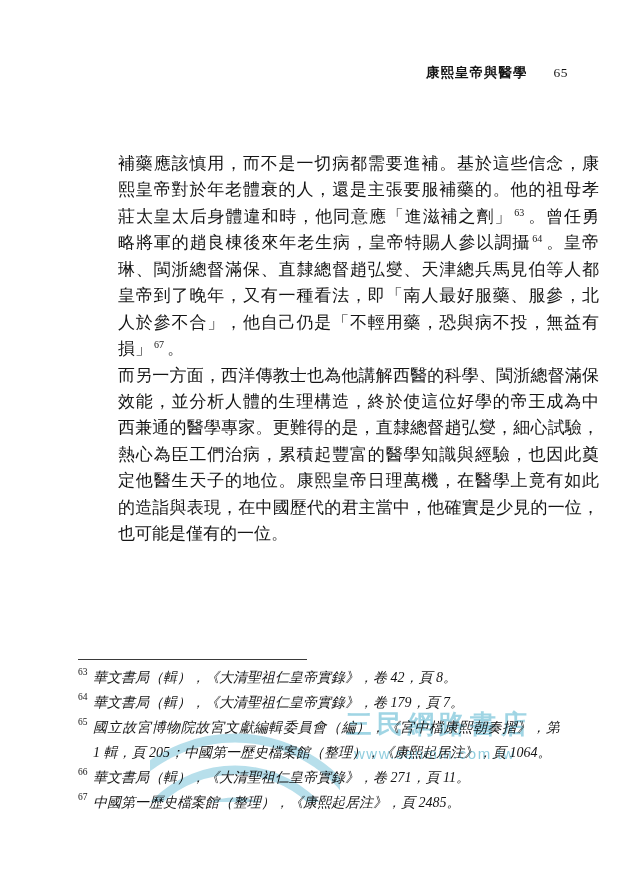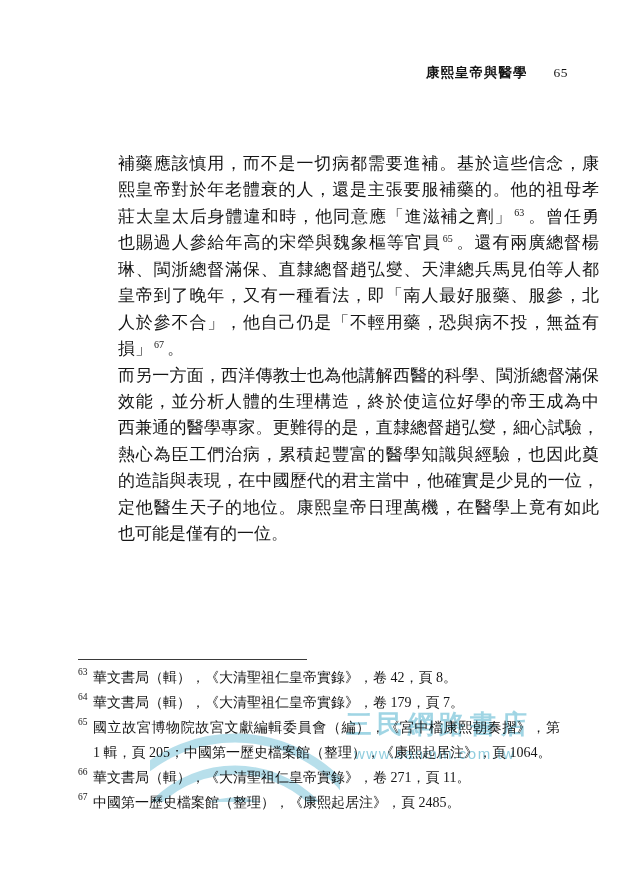--- a/index.html
+++ b/index.html
@@ -76,21 +76,21 @@
     display: flex;
     align-items: flex-start;
   }
   .fnum {
     flex: 0 0 15px;
     font-size: 9.5px;
     line-height: 1;
     padding-top: 3px;
     letter-spacing: 0;
   }
-  .ftext { flex: 1; min-width: 0; }
+  .ftext { flex: 1; min-width: 0; font-style: italic; }
   .fline {
     height: 25px;
     line-height: 25px;
     text-align: left;
     overflow: hidden;
   }
   .ftext .fline:not(:last-child) {
     text-align: justify;
     text-align-last: justify;
     text-justify: inter-character;
@@ -133,33 +133,33 @@
   <div class="running-header">
     <span class="running-title">康熙皇帝與醫學</span>
     <span class="running-page">65</span>
   </div>
 
   <div class="body-text">
       <div class="para">
         <div class="bline">補藥應該慎用，而不是一切病都需要進補。基於這些信念，康</div>
         <div class="bline">熙皇帝對於年老體衰的人，還是主張要服補藥的。他的祖母孝</div>
         <div class="bline">莊太皇太后身體違和時，他同意應「進滋補之劑」<span class="sup-ref">63</span>。曾任勇</div>
-        <div class="bline">也賜過人參給年高的宋犖與魏象樞等官員<span class="sup-ref">65</span>。還有兩廣總督楊</div>
+        <div class="bline">略將軍的趙良棟後來年老生病，皇帝特賜人參以調攝<span class="sup-ref">64</span>。皇帝</div>
         <div class="bline">琳、閩浙總督滿保、直隸總督趙弘燮、天津總兵馬見伯等人都</div>
         <div class="bline">皇帝到了晚年，又有一種看法，即「南人最好服藥、服參，北</div>
         <div class="bline">人於參不合」，他自己仍是「不輕用藥，恐與病不投，無益有</div>
         <div class="bline last">損」<span class="sup-ref">67</span>。</div>
       </div>
       <div class="para">
         <div class="bline">而另一方面，西洋傳教士也為他講解西醫的科學、閩浙總督滿保</div>
         <div class="bline">效能，並分析人體的生理構造，終於使這位好學的帝王成為中</div>
         <div class="bline">西兼通的醫學專家。更難得的是，直隸總督趙弘燮，細心試驗，</div>
         <div class="bline">熱心為臣工們治病，累積起豐富的醫學知識與經驗，也因此奠</div>
+        <div class="bline">定他醫生天子的地位。康熙皇帝日理萬機，在醫學上竟有如此</div>
         <div class="bline">的造詣與表現，在中國歷代的君主當中，他確實是少見的一位，</div>
-        <div class="bline">定他醫生天子的地位。康熙皇帝日理萬機，在醫學上竟有如此</div>
         <div class="bline last">也可能是僅有的一位。</div>
       </div>
     </div>
 
   <div class="footnotes">
     <div class="fn-rule"></div>
     <div>
         <div class="footnote">
           <span class="fnum">63</span>
           <span class="ftext">

